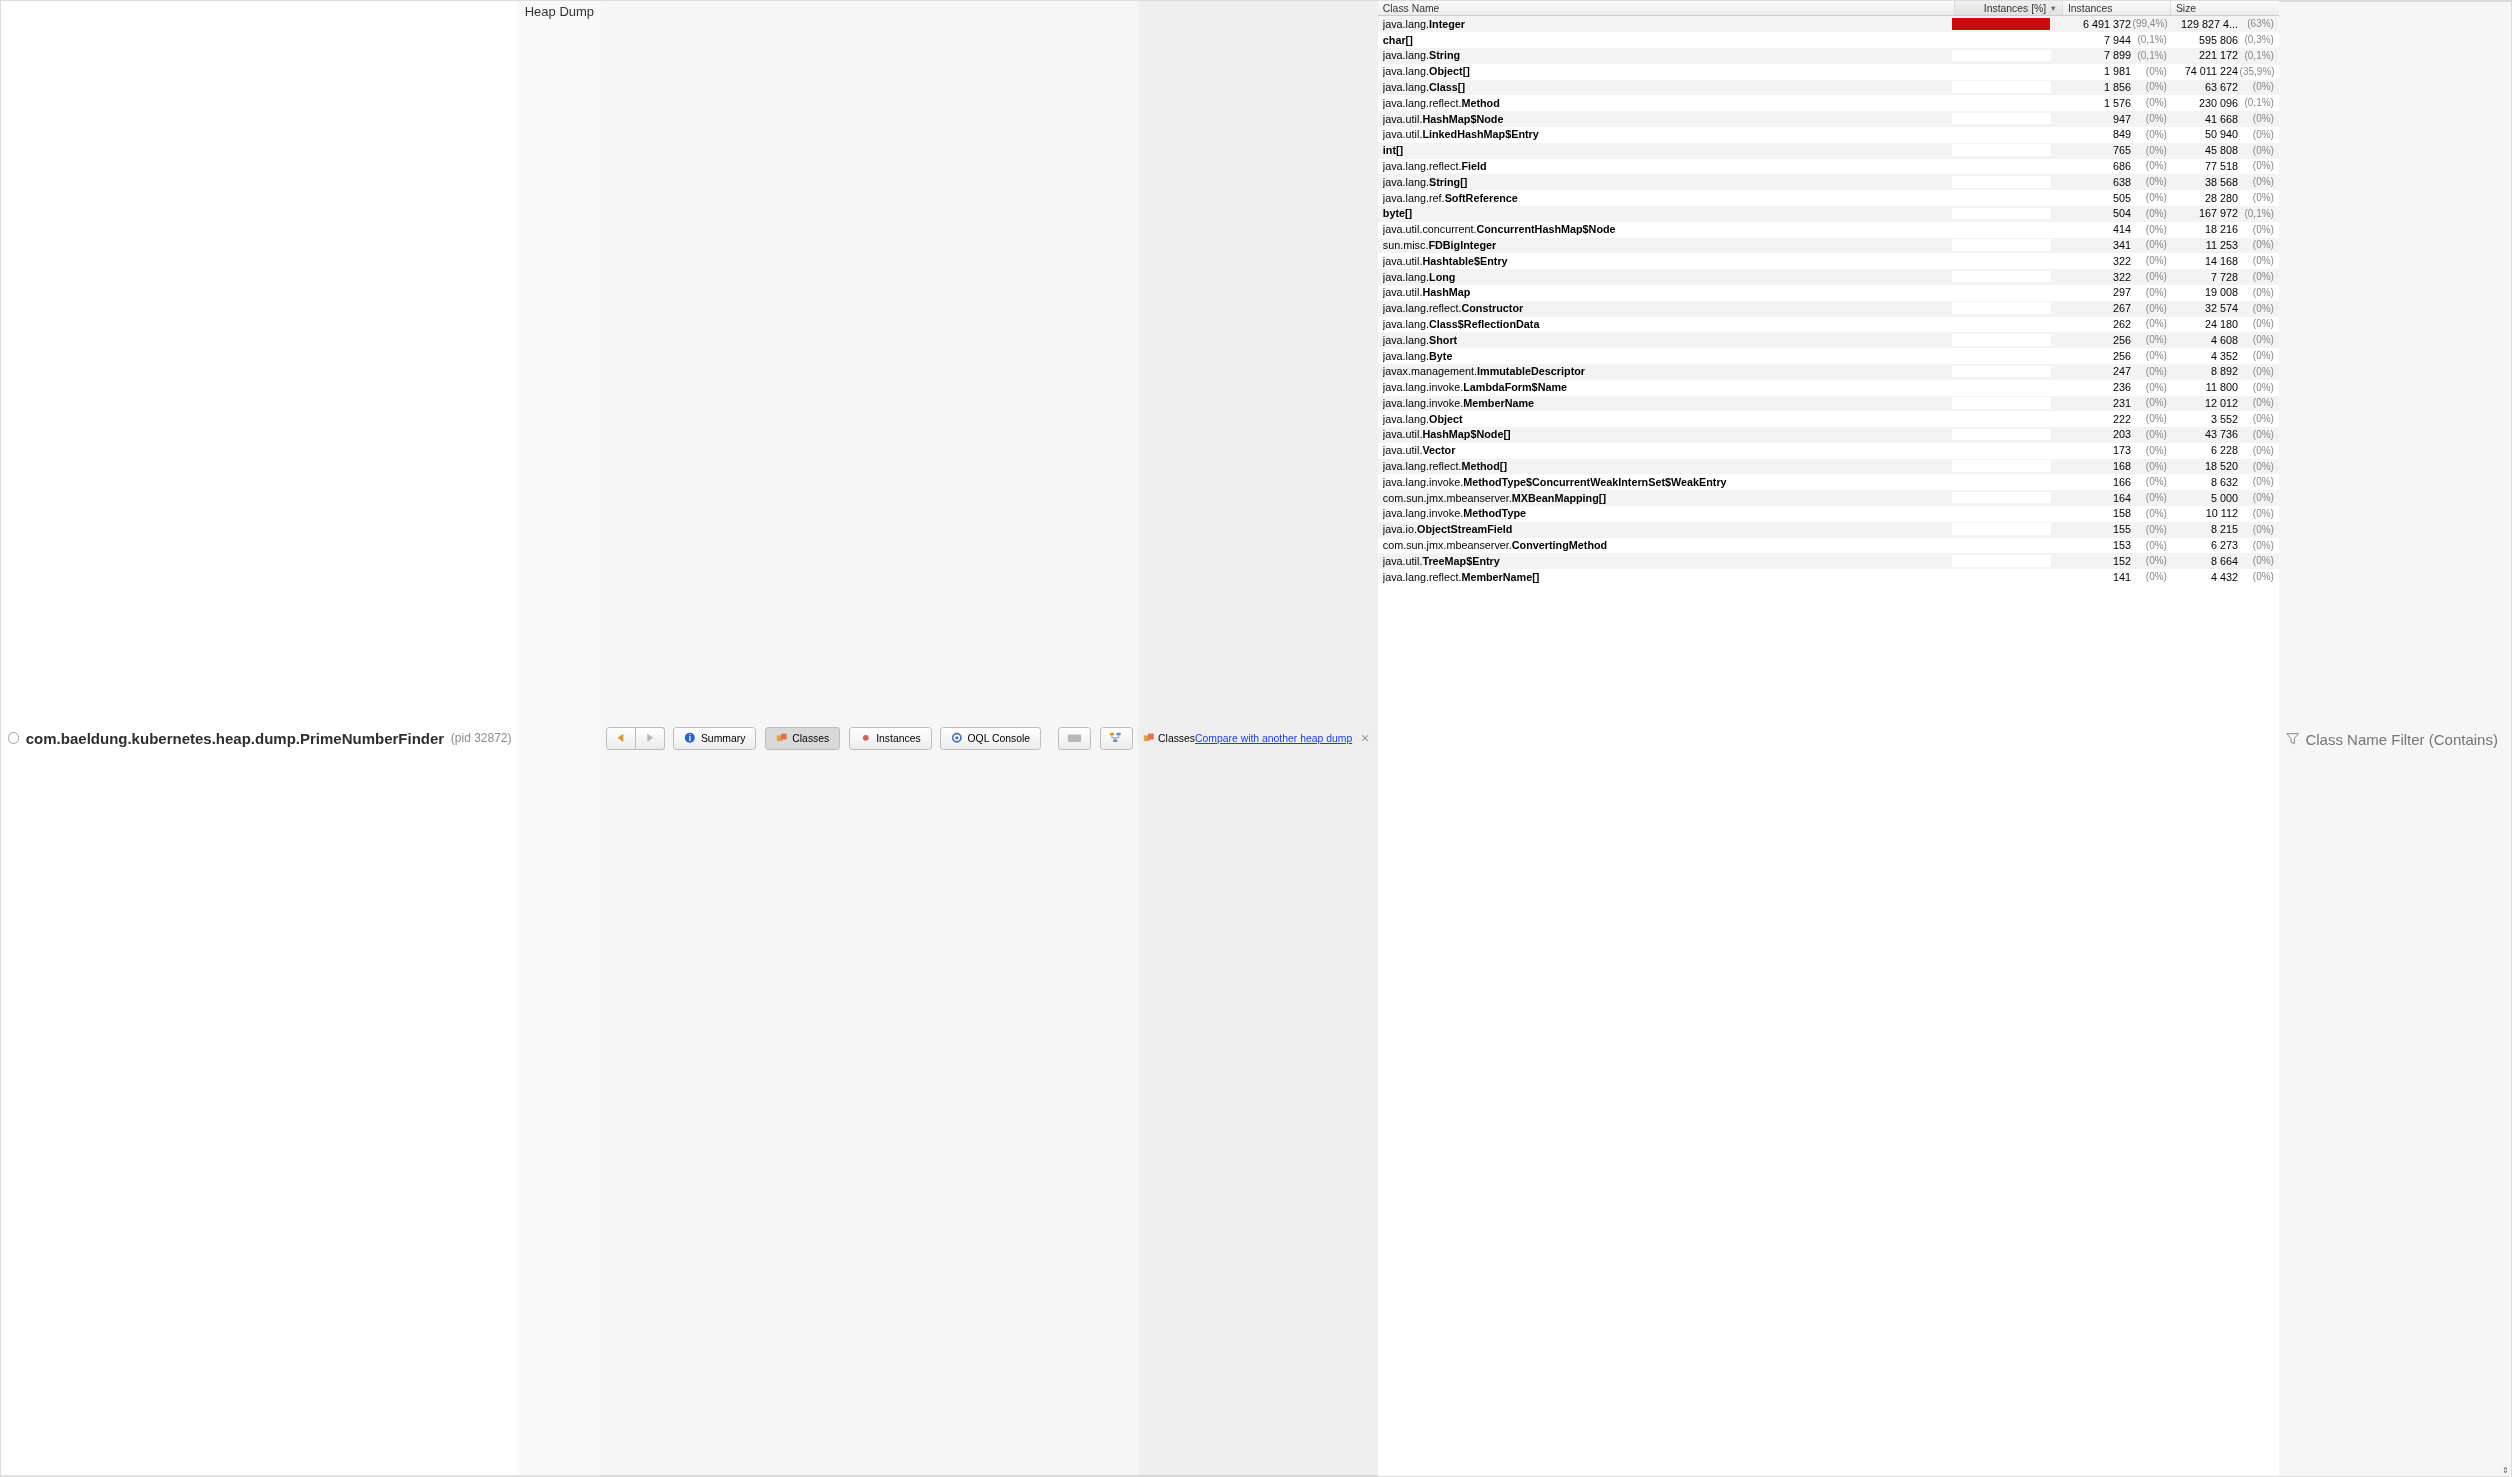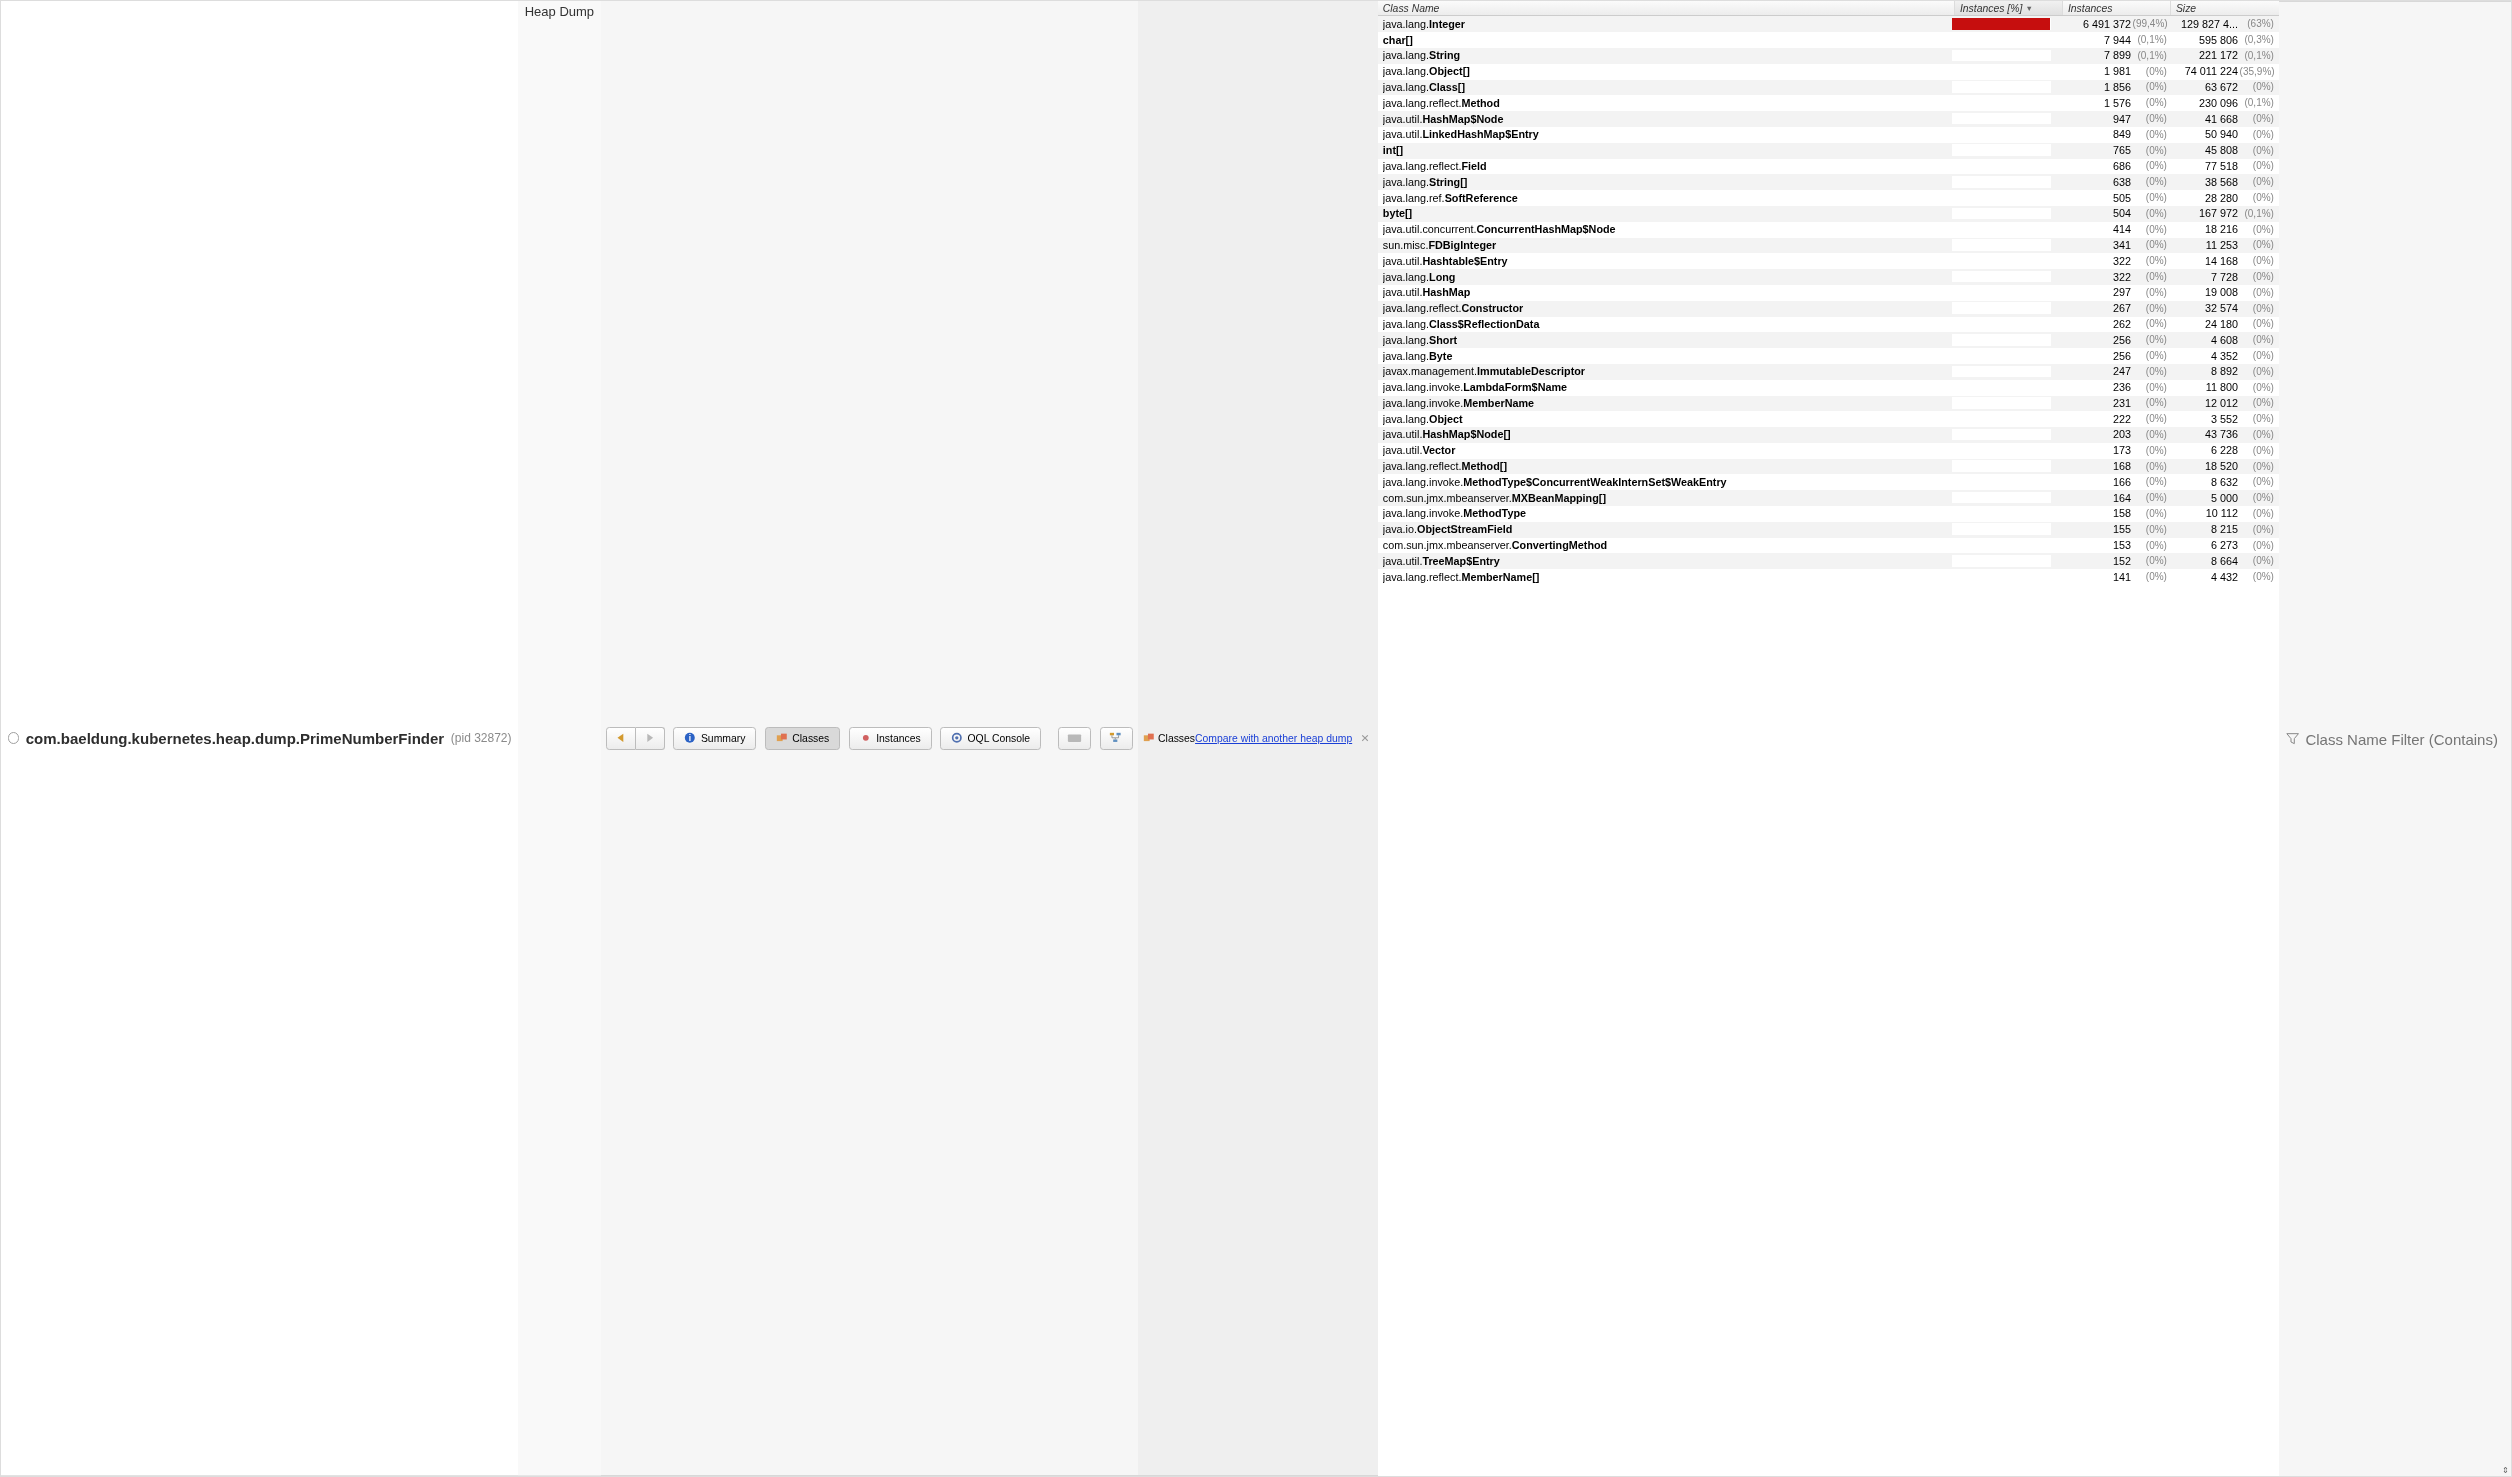--- a/index.html
+++ b/index.html
@@ -15,24 +15,24 @@
   .btn { display: inline-flex; align-items: center; gap: 5px; height: 23px; padding: 0 10px; background: linear-gradient(#fff,#ececec); border: 0.8px solid #bcbcbc; border-radius: 3.3px; font-size: 10.4px; cursor: default; white-space: nowrap; }
   .btn.icon-only { padding: 0 8.3px; }
   .btn.active { background: #d9d9d9; }
   .btn.nav { border-radius: 3.3px 0 0 3.3px; }
   .btn.nav + .btn.nav { border-left: none; border-radius: 0 3.3px 3.3px 0; }
   .spacer { flex: 1; }
   .section-bar { display: flex; align-items: center; padding: 1.7px 5px; background: #efefef; border-bottom: 0.8px solid #d8d8d8; font-size: 10.4px; }
   .section-bar .link { margin-left: auto; color: #1a3fd6; text-decoration: underline; margin-right: 5px; }
   .section-bar .close-x { color: #999; padding: 0 3.3px; font-size: 10.8px; }
   .table-wrap { flex: 1; overflow-y: scroll; position: relative; }
-  .thead { display: flex; position: sticky; top: 0; background: linear-gradient(#fbfbfb,#ececec); border-bottom: 0.8px solid #ccc; font-size: 10.4px; color: #333; z-index: 2; font-style: italic; }
+  .thead { display: flex; position: sticky; top: 0; background: linear-gradient(#fbfbfb,#ececec); border-bottom: 0.8px solid #ccc; font-size: 10.4px; color: #333; z-index: 2; }
   .th { padding: 1.7px 5px; border-right: 0.8px solid #dcdcdc; display: flex; align-items: center; }
   .th.name { flex: 1; }
-  .th.pct { width: 108px; justify-content: flex-start; gap: 3.3px; background: linear-gradient(#f1f1f1,#e0e0e0); }
+  .th.pct { width: 108px; justify-content: flex-end; gap: 3.3px; background: linear-gradient(#f1f1f1,#e0e0e0); }
   .th.inst { width: 108px; }
   .th.size { width: 108px; border-right: none; }
   .sort-arrow { font-size: 7.5px; color: #666; }
   .row { display: flex; align-items: center; font-size: 10.8px; padding: 0.8px 5px 0.8px 5px; border-bottom: 0.8px solid rgba(0,0,0,0); height: 15.8px; }
   .row:nth-child(odd) { background: #f3f3f3; }
   .row:nth-child(even) { background: #fff; }
   .cell.name { flex: 1; white-space: nowrap; overflow: hidden; }
   .cell.name .pkg { font-weight: 400; }
   .cell.name .cls { font-weight: 700; }
   .cell.pct { width: 108px; display: flex; align-items: center; }

